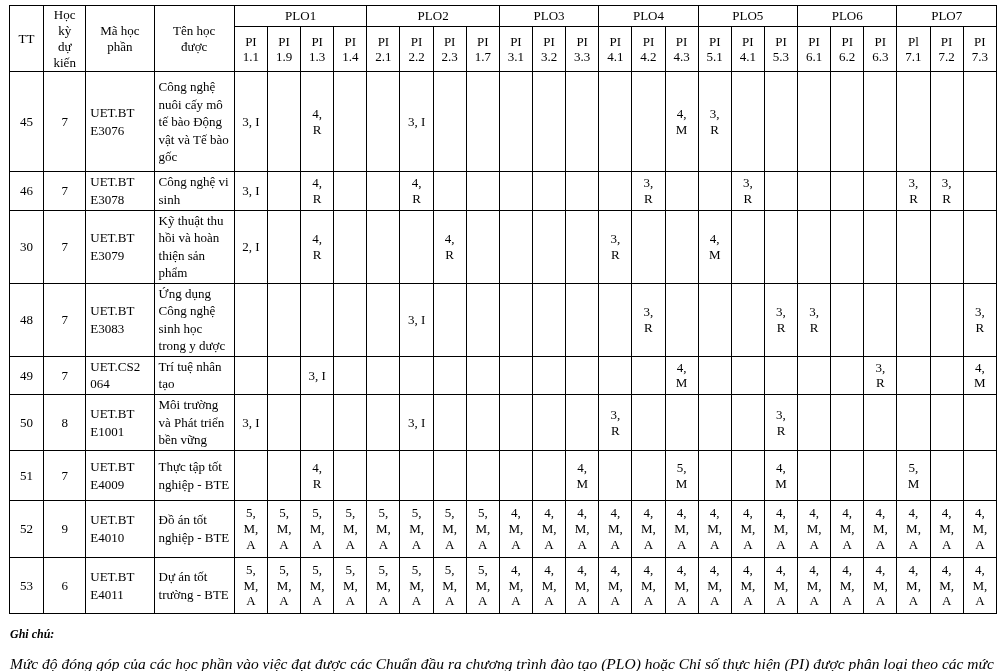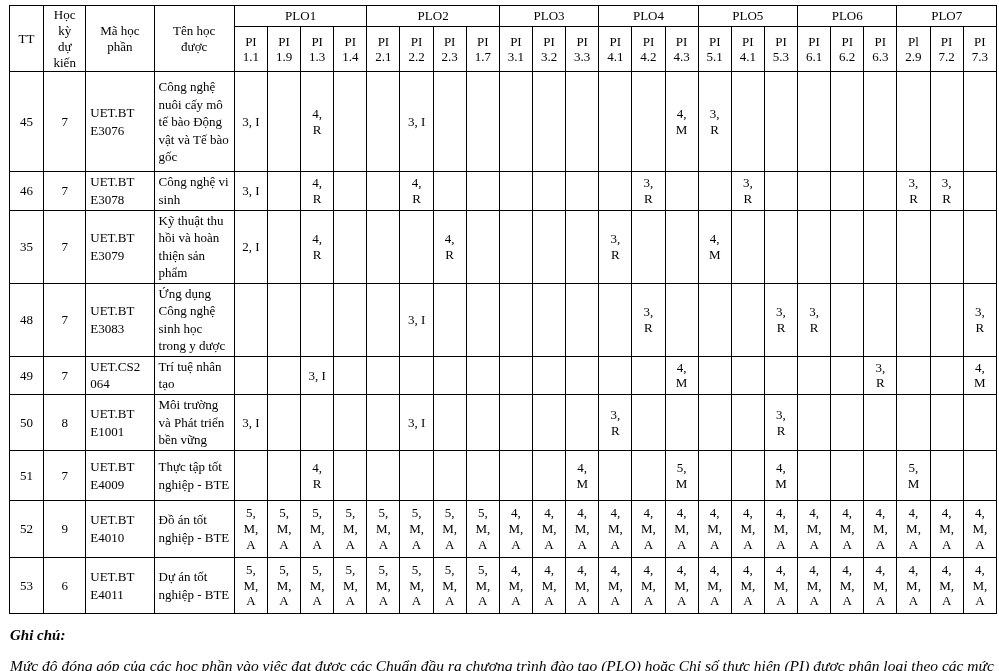--- a/index.html
+++ b/index.html
@@ -56,21 +56,21 @@
   #gbody tr:nth-child(7) { height: 50px; }
   #gbody tr:nth-child(8) { height: 57px; }
   #gbody tr:nth-child(9) { height: 56px; }
   .notes {
     font-style: italic;
     margin-top: 13px;
     padding-left: 1px;
   }
   .notes-title {
     font-weight: bold;
-    font-size: 15px;
+    font-size: 12px;
     margin-bottom: 9px;
   }
   .notes-body {
     font-size: 15.5px;
     line-height: 1.72;
     max-width: 984px;
   }
 </style>
 </head>
 <body>
@@ -140,21 +140,21 @@
           <th>PI 3.3</th>
           <th>PI 4.1</th>
           <th>PI 4.2</th>
           <th>PI 4.3</th>
           <th>PI 5.1</th>
           <th>PI 4.1</th>
           <th>PI 5.3</th>
           <th>PI 6.1</th>
           <th>PI 6.2</th>
           <th>PI 6.3</th>
-          <th>Pl 2.9</th>
+          <th>Pl 7.1</th>
           <th>PI 7.2</th>
           <th>PI 7.3</th>
         </tr>
       </thead>
     <tbody id="gbody">
         <tr>
           <td class="c">45</td>
           <td class="c">7</td>
           <td class="name">UET.BT E3076</td>
           <td class="name">Công nghệ nuôi cấy mô tế bào Động vật và Tế bào gốc</td>
@@ -214,21 +214,21 @@
           <td class="c"></td>
           <td class="c"></td>
           <td class="c"></td>
           <td class="c">3,
 R</td>
           <td class="c">3,
 R</td>
           <td class="c"></td>
         </tr>
         <tr>
-          <td class="c">35</td>
+          <td class="c">30</td>
           <td class="c">7</td>
           <td class="name">UET.BT E3079</td>
           <td class="name">Kỹ thuật thu hồi và hoàn thiện sản phẩm</td>
           <td class="c">2, I</td>
           <td class="c"></td>
           <td class="c">4,
 R</td>
           <td class="c"></td>
           <td class="c"></td>
           <td class="c"></td>
@@ -455,21 +455,21 @@
 M,
 A</td>
           <td class="c">4,
 M,
 A</td>
         </tr>
         <tr>
           <td class="c">53</td>
           <td class="c">6</td>
           <td class="name">UET.BT E4011</td>
-          <td class="name">Dự án tốt nghiệp - BTE</td>
+          <td class="name">Dự án tốt trường - BTE</td>
           <td class="c">5,
 M,
 A</td>
           <td class="c">5,
 M,
 A</td>
           <td class="c">5,
 M,
 A</td>
           <td class="c">5,

